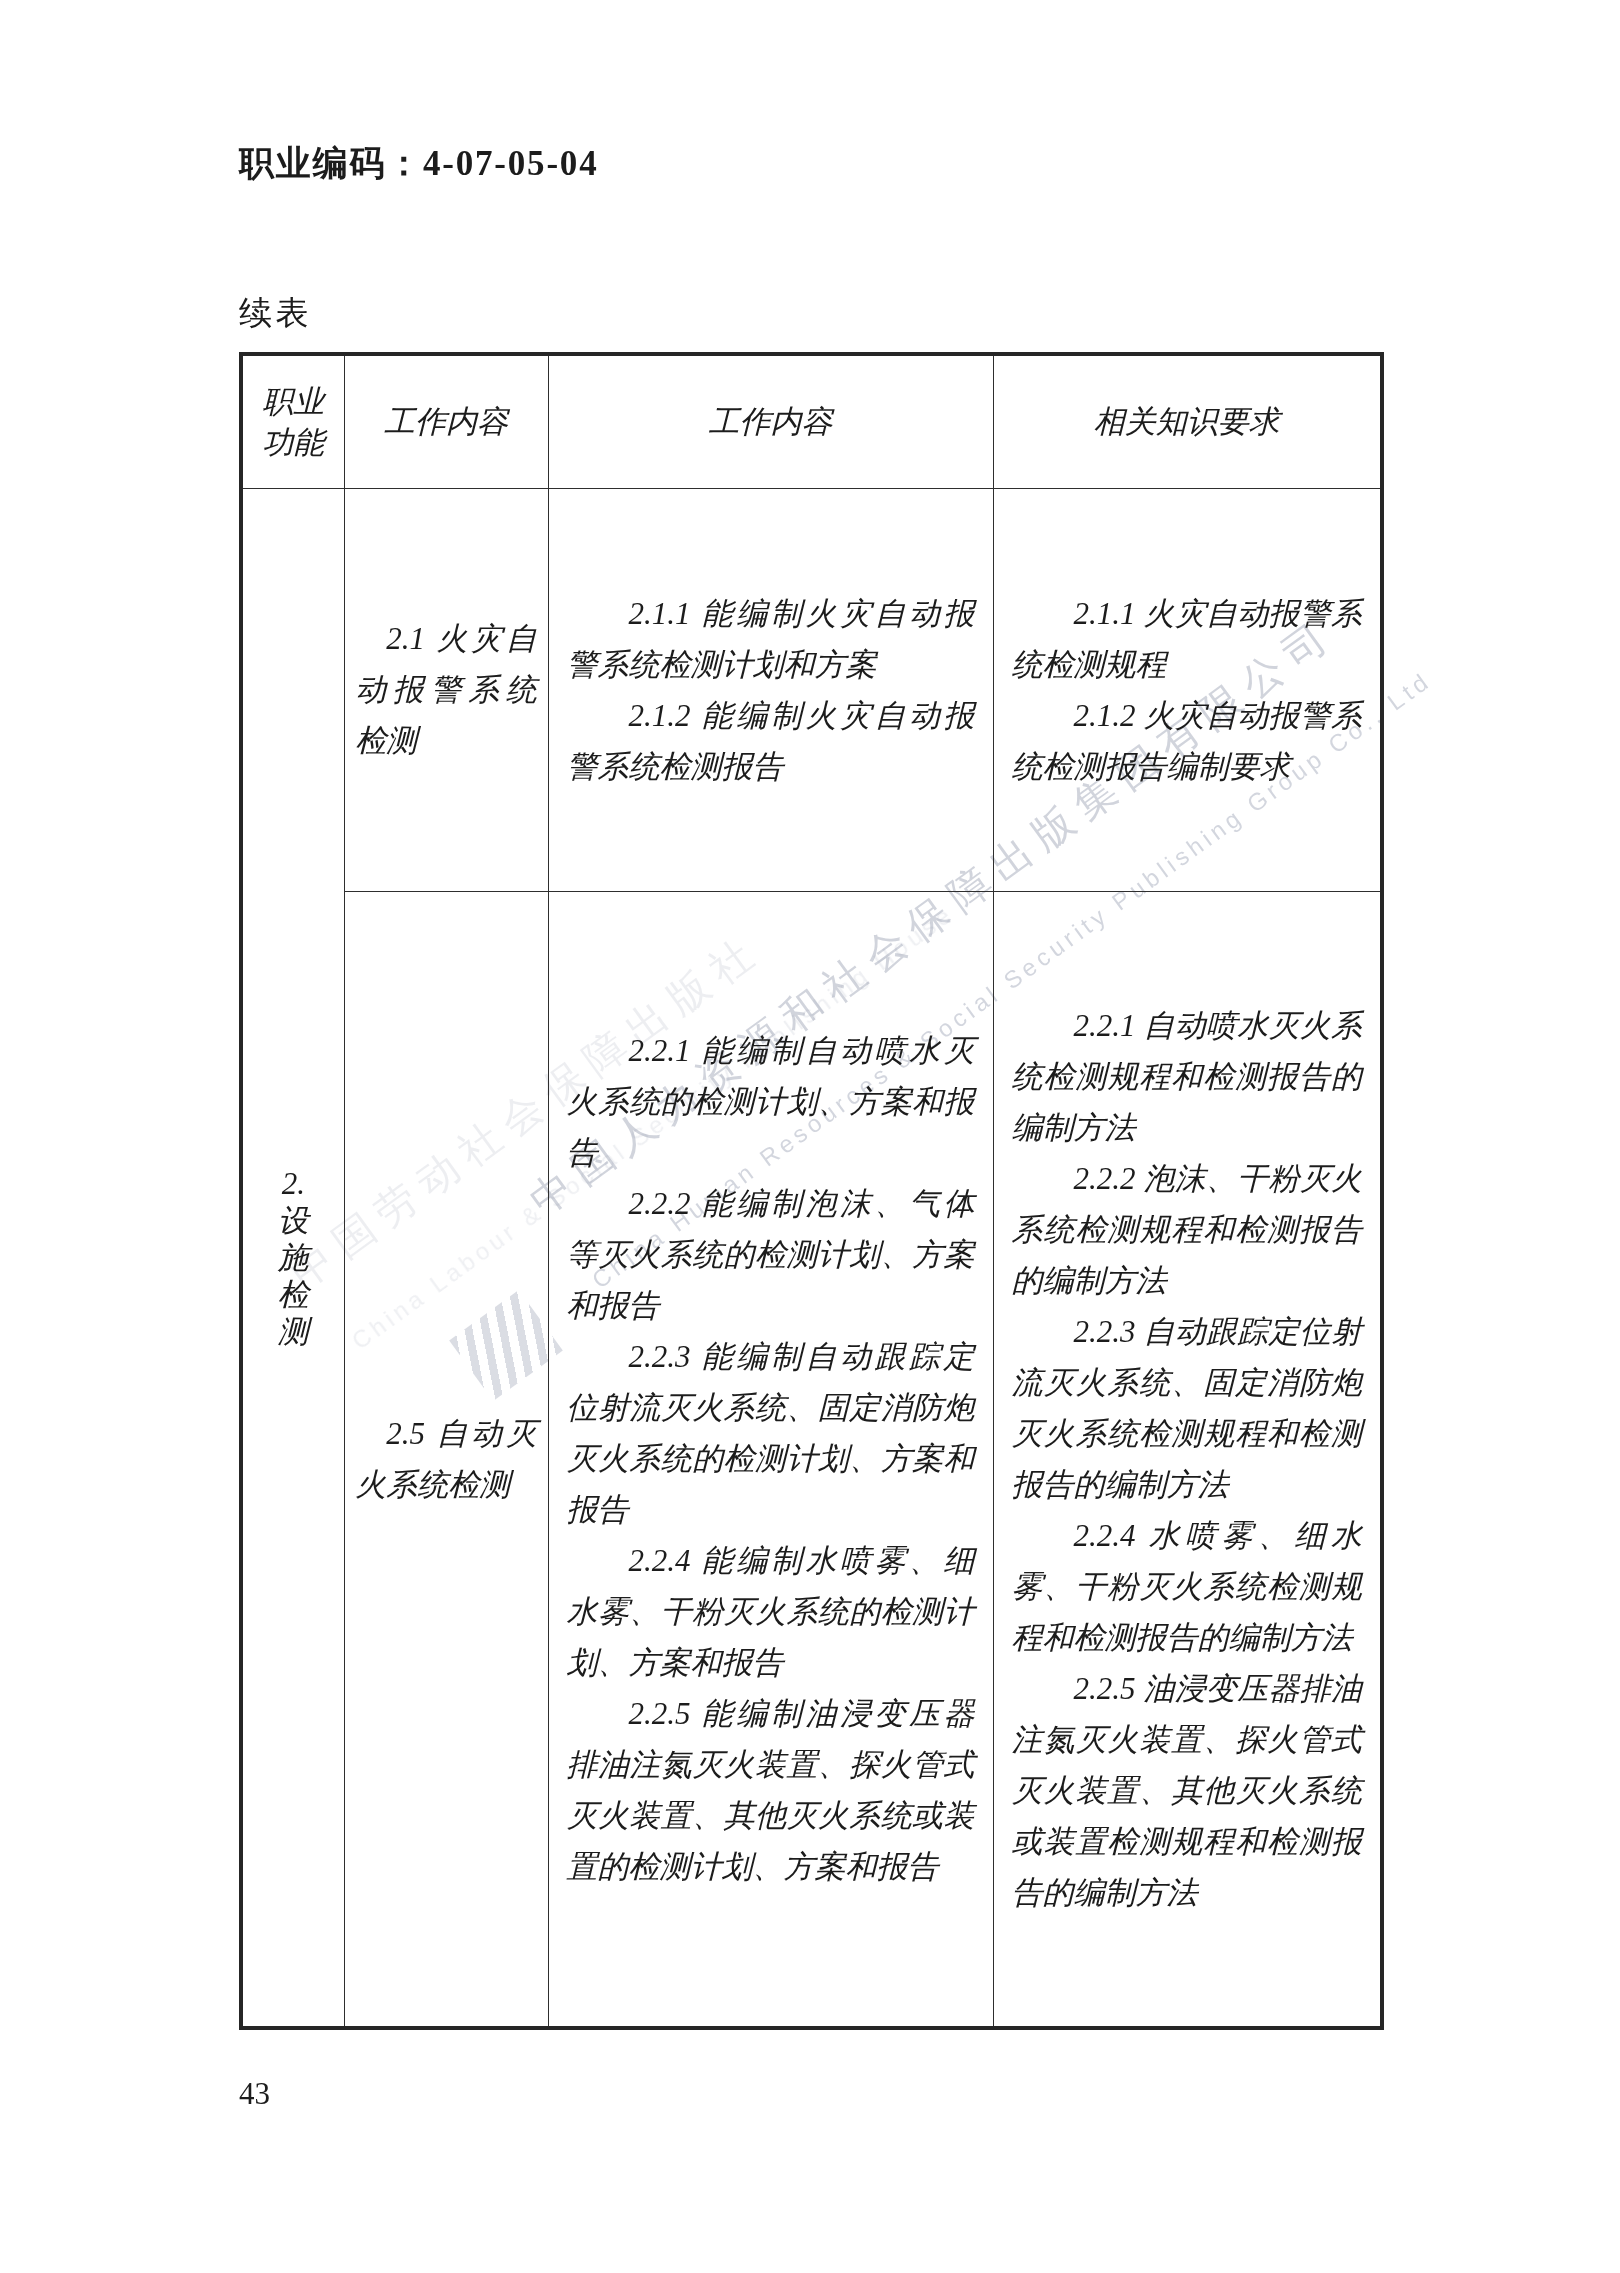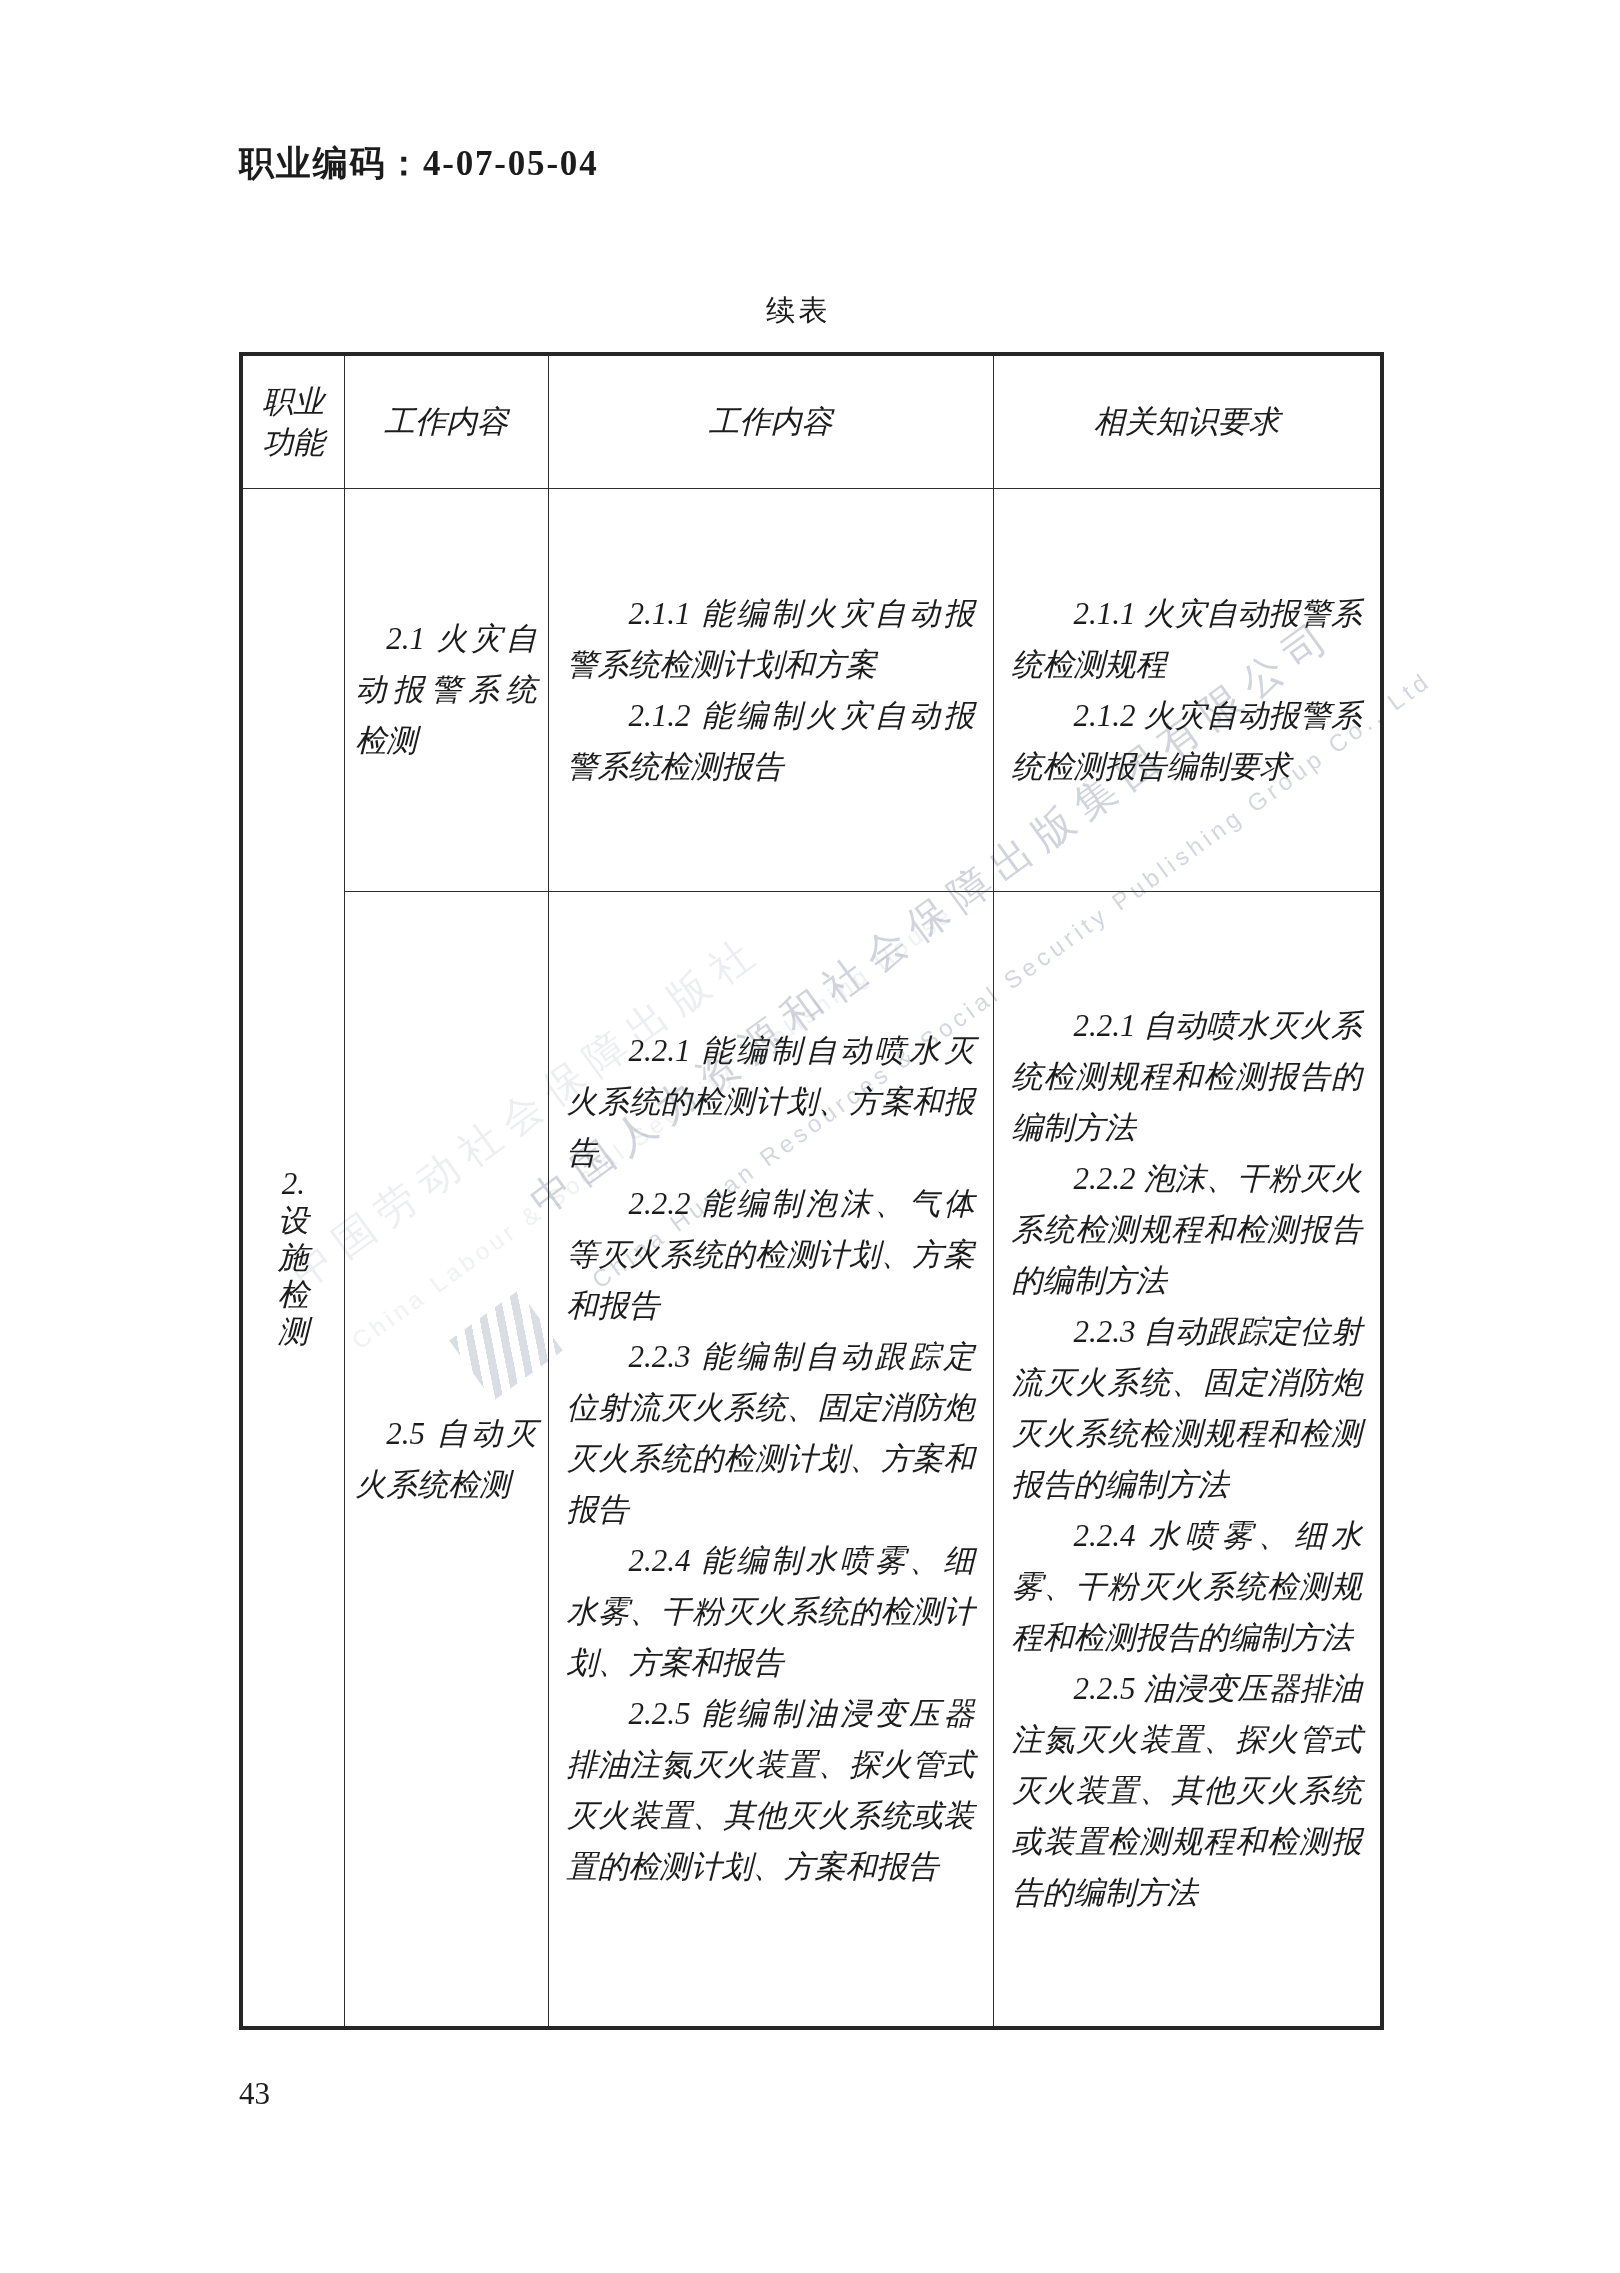--- a/index.html
+++ b/index.html
@@ -12,21 +12,21 @@
     color:#1c1c1c;
   }
 
   
   .header-code{
     position:absolute;left:239px;top:140px;width:1141px;
     font-size:35px;font-weight:bold;letter-spacing:1.8px;
   }
   .continued-label{
     position:absolute;left:239px;top:291px;width:1119px;
-    text-align:center;font-size:29px;letter-spacing:3.6px;
+    text-align:left;font-size:33px;letter-spacing:3.6px;
   }
   .page-number{
     position:absolute;left:239px;top:2076px;width:1142px;
     text-align:left;font-size:31px;
   }
 
   
   .wm{position:absolute;pointer-events:none;z-index:0}
   .wm-line{transform:rotate(-36deg);transform-origin:left center;white-space:nowrap}
   .wm-zh{font-size:41px;letter-spacing:10.7px;color:rgba(139,147,168,0.40)}

